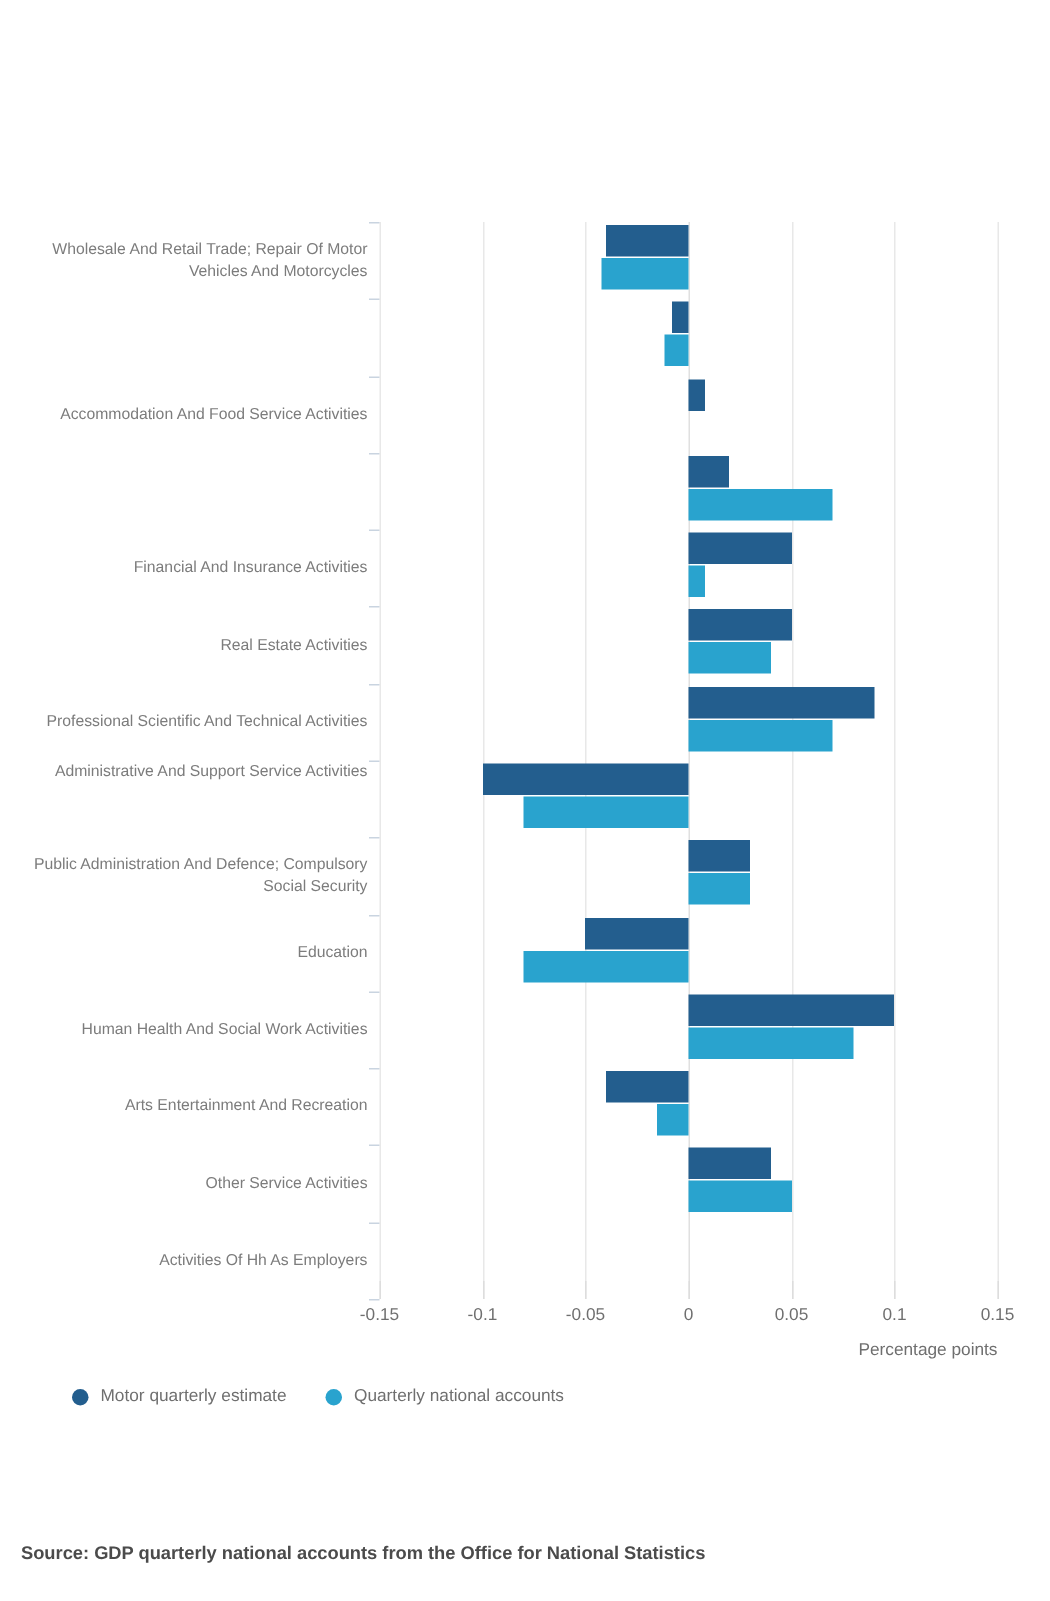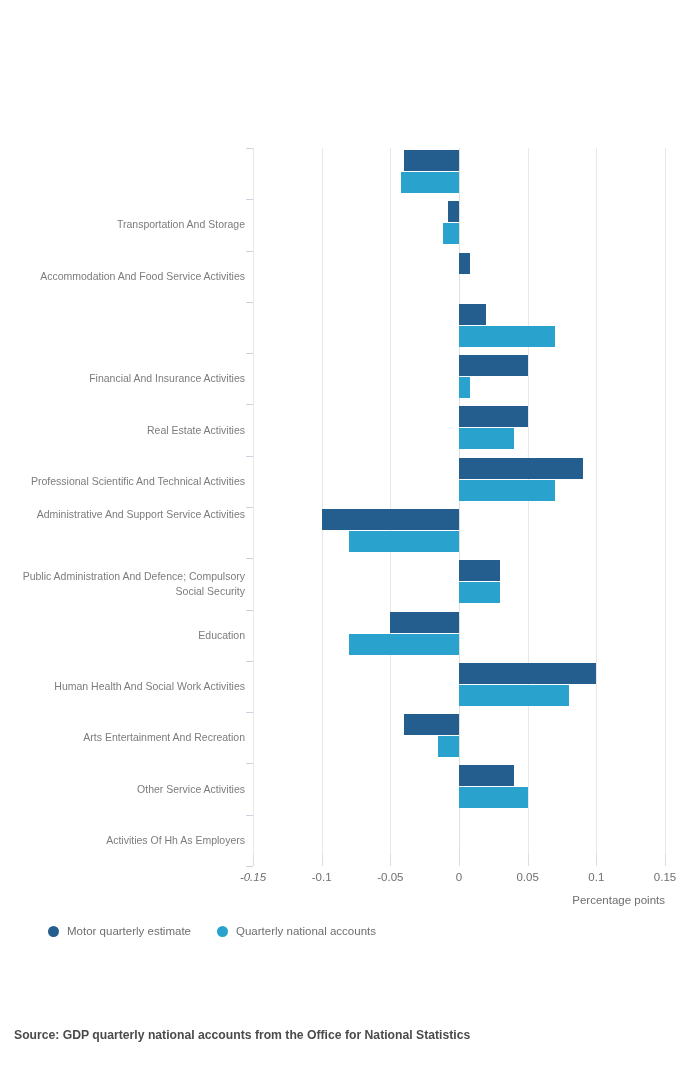--- a/index.html
+++ b/index.html
@@ -164,21 +164,21 @@
   }
 </style>
 </head>
 <body>
 
 <div id="figure">
 
 
   <div id="plot-wrap">
     <div id="ylabels">
-        <div class="ylabel" style="top: 69.4286px;">Transportation And Storage</div>
+        <div class="ylabel" style="top: 10.6429px;">Wholesale And Retail Trade; Repair Of Motor Vehicles And Motorcycles</div>
         <div class="ylabel" style="top: 120.714px;">Accommodation And Food Service Activities</div>
         <div class="ylabel" style="top: 223.286px;">Financial And Insurance Activities</div>
         <div class="ylabel" style="top: 274.571px;">Real Estate Activities</div>
         <div class="ylabel" style="top: 325.857px;">Professional Scientific And Technical Activities</div>
         <div class="ylabel" style="top: 359px;">Administrative And Support Service Activities</div>
         <div class="ylabel" style="top: 420.929px;">Public Administration And Defence; Compulsory Social Security</div>
         <div class="ylabel" style="top: 479.714px;">Education</div>
         <div class="ylabel" style="top: 531px;">Human Health And Social Work Activities</div>
         <div class="ylabel" style="top: 582.286px;">Arts Entertainment And Recreation</div>
         <div class="ylabel" style="top: 633.571px;">Other Service Activities</div>
@@ -257,21 +257,21 @@
           <div class="bar qna" title="Quarterly national accounts: 0.05" style="left: 206px; width: 68.6667px; background: rgb(41, 163, 206);"></div>
         </div>
         <div class="cat-row" style="top: 666.714px; height: 51.2857px;">
           <div class="ytick" style="top: 0px;"></div>
         </div>
         <div class="ytick" style="top: 718px;"></div>
       </div>
     <div id="xaxis">
       <div id="xaxis-title">Percentage points</div>
     <div class="xtick-mark" style="left: 0px;"></div>
-        <div class="xtick-label" style="left: 0px; font-style: italic;">-0.15</div>
+        <div class="xtick-label" style="left: 0px;">-0.15</div>
         <div class="xtick-mark" style="left: 68.6667px;"></div>
         <div class="xtick-label" style="left: 68.6667px;">-0.1</div>
         <div class="xtick-mark" style="left: 137.333px;"></div>
         <div class="xtick-label" style="left: 137.333px;">-0.05</div>
         <div class="xtick-mark" style="left: 206px;"></div>
         <div class="xtick-label" style="left: 206px;">0</div>
         <div class="xtick-mark" style="left: 274.667px;"></div>
         <div class="xtick-label" style="left: 274.667px;">0.05</div>
         <div class="xtick-mark" style="left: 343.333px;"></div>
         <div class="xtick-label" style="left: 343.333px;">0.1</div>

